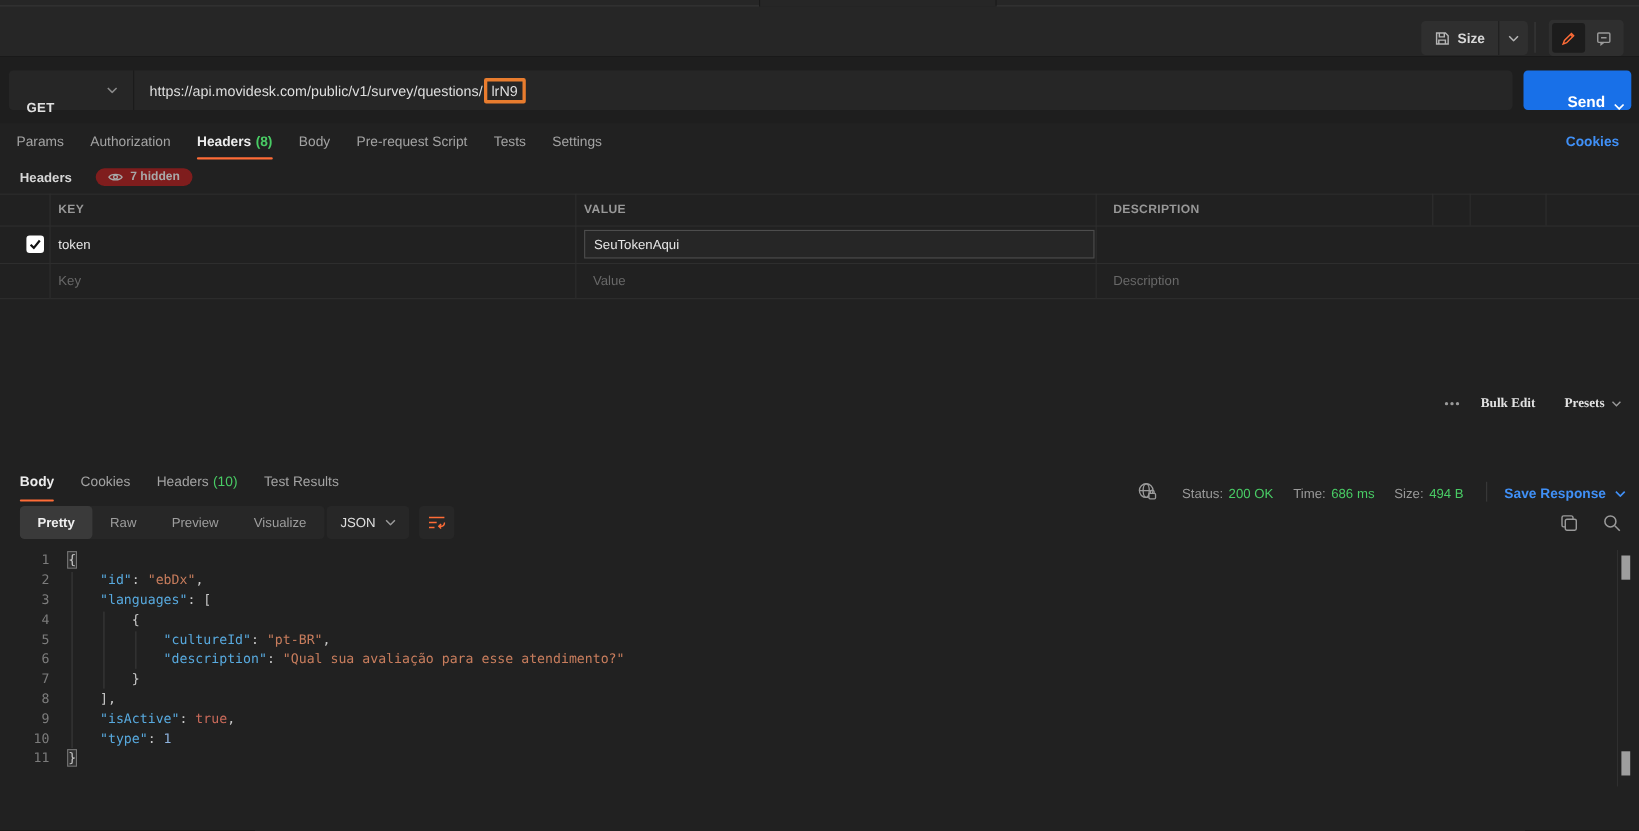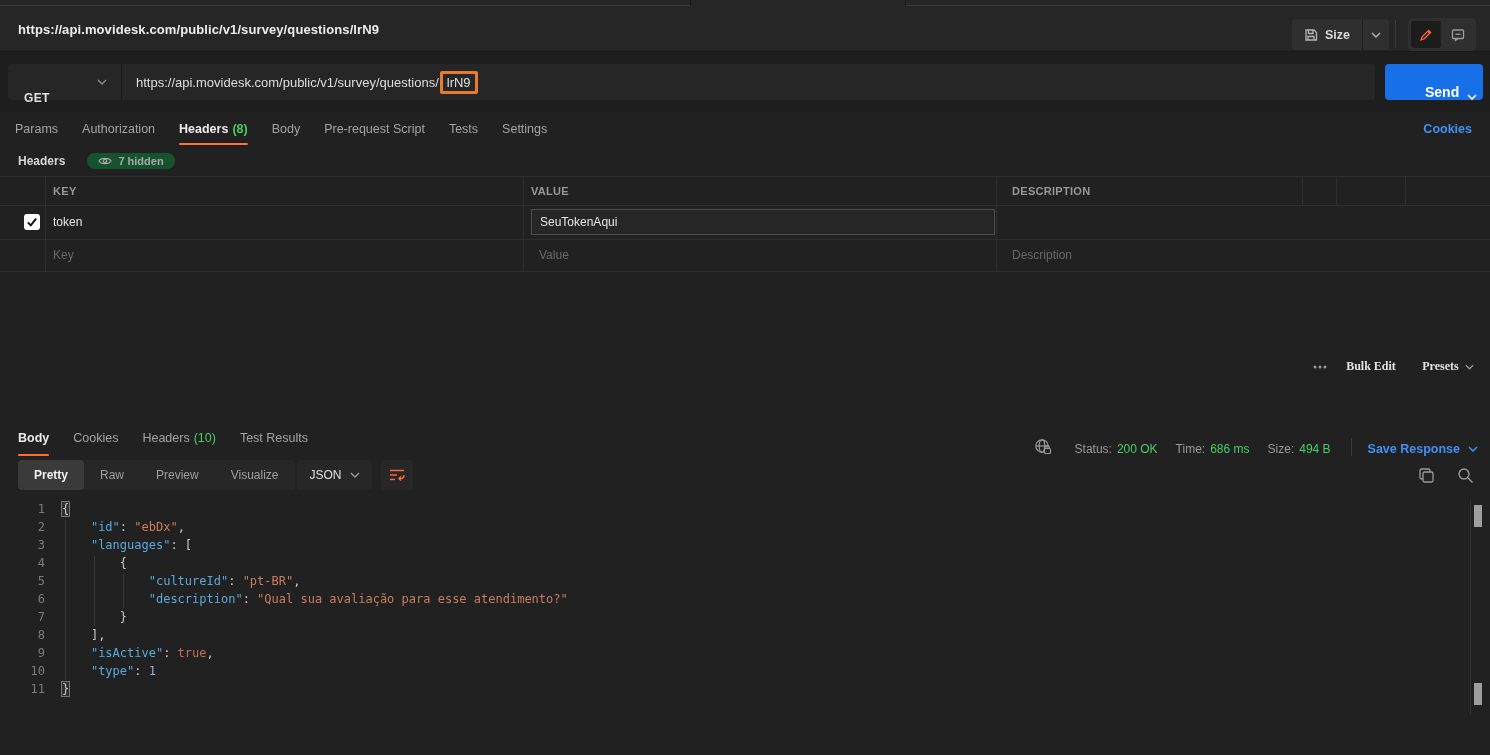--- a/index.html
+++ b/index.html
@@ -41,21 +41,21 @@
   .rtab { position:relative; display:flex; align-items:center; font-size:12.5px; color:#a3a3a3; cursor:pointer; white-space:nowrap; }
   .rtab .cnt { margin-left:4px; }
   .rtab.active { color:#ececec; font-weight:600; }
   .rtab.active::after { content:""; position:absolute; left:0; right:0; bottom:0; height:2px; background:#ff6c37; border-radius:2px; }
   .cnt-green { color:#49cc65; }
   .cookies-link { position:absolute; right:18px; top:112px; height:33px; display:flex; align-items:center; font-size:12.5px; font-weight:600; color:#4090f7; cursor:pointer; }
 
   
   .headers-subrow { position:absolute; left:0; top:145px; width:1490px; height:31px; display:flex; align-items:center; padding-left:18px; gap:22px; }
   .hdr-label { font-size:12px; font-weight:700; color:#d6d6d6; }
-  .hidden-pill { height:16px; border-radius:11px; background:#14532d; display:flex; align-items:center; gap:6px; padding:0 11px; cursor:pointer; }
+  .hidden-pill { height:16px; border-radius:11px; background:#7f1d1d; display:flex; align-items:center; gap:6px; padding:0 11px; cursor:pointer; }
   .hidden-pill span { font-size:11px; font-weight:600; color:#a8a8a8; }
 
   
   .kv-table { position:absolute; left:0; top:176px; width:1490px; height:95px; }
   .kv-line { position:absolute; background:#2e2e2e; }
   .cell { position:absolute; display:flex; align-items:center; font-size:12px; color:#e6e6e6; }
   .th { font-size:11px; font-weight:700; color:#989898; letter-spacing:.3px; }
   .ph { color:#686868; }
   .chk { position:absolute; left:24px; top:214px; width:16px; height:16px; background:#fff; border-radius:3px; display:flex; align-items:center; justify-content:center; cursor:pointer; }
   .val-input { position:absolute; left:531px; top:209px; width:464px; height:26px; background:#262626; border:1px solid #4d4d4d; display:flex; align-items:center; padding-left:8px; font-size:12px; color:#e6e6e6; cursor:text; }
@@ -102,21 +102,20 @@
 <div id="app">
 
   <div class="tabstrip">
     <div class="edge" style="left:0;width:690px;"></div>
     <div class="edge" style="left:905px;width:585px;"></div>
     <div class="vdiv" style="left:690px;"></div>
     <div class="vdiv" style="left:905px;"></div>
   </div>
 
   <div class="titlebar">
-    <div class="req-title">https://api.movidesk.com/public/v1/survey/questions/lrN9</div>
     <div class="save-group">
       <div class="save-main">
         <span>
           <svg width="14" height="14" viewBox="0 0 14 14" fill="none" stroke="#b5b5b5" stroke-width="1.3">
             <path d="M2 2 h8 l2.5 2.5 V12 H2 Z"></path>
               <path d="M4.5 2 v3.5 h4.5 V2"></path>
               <path d="M4 12 V8.5 h6 V12"></path>
           </svg>
         </span>
         <span>Size</span>

